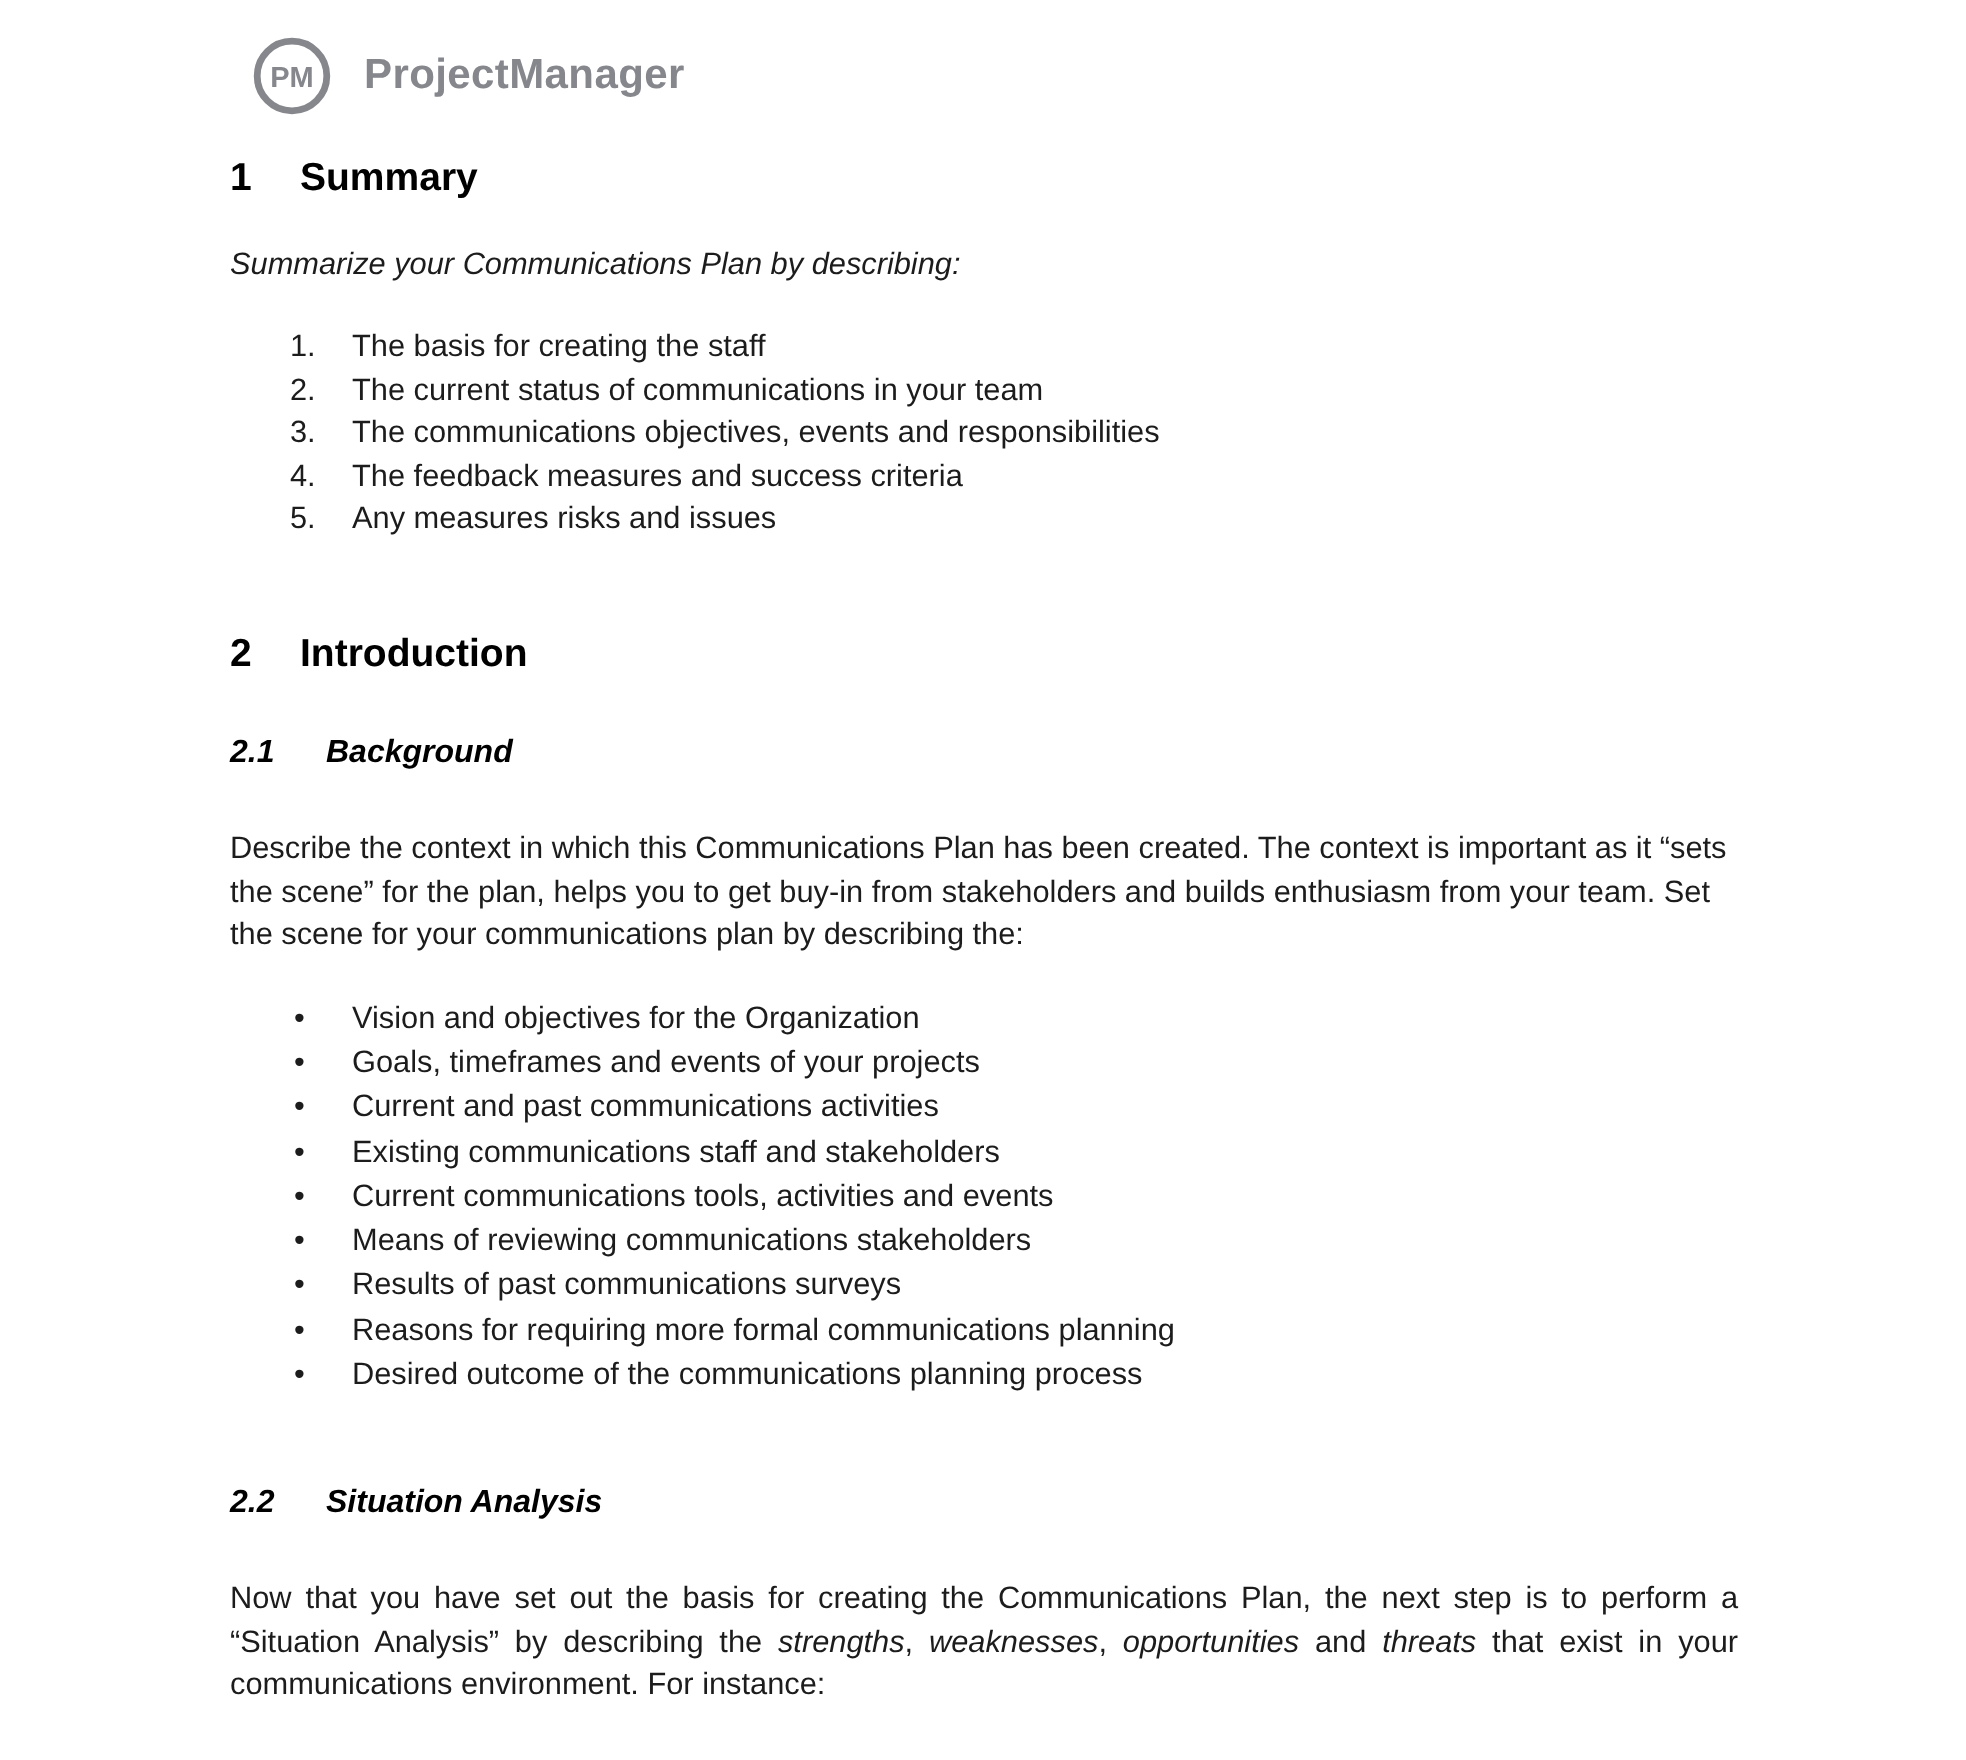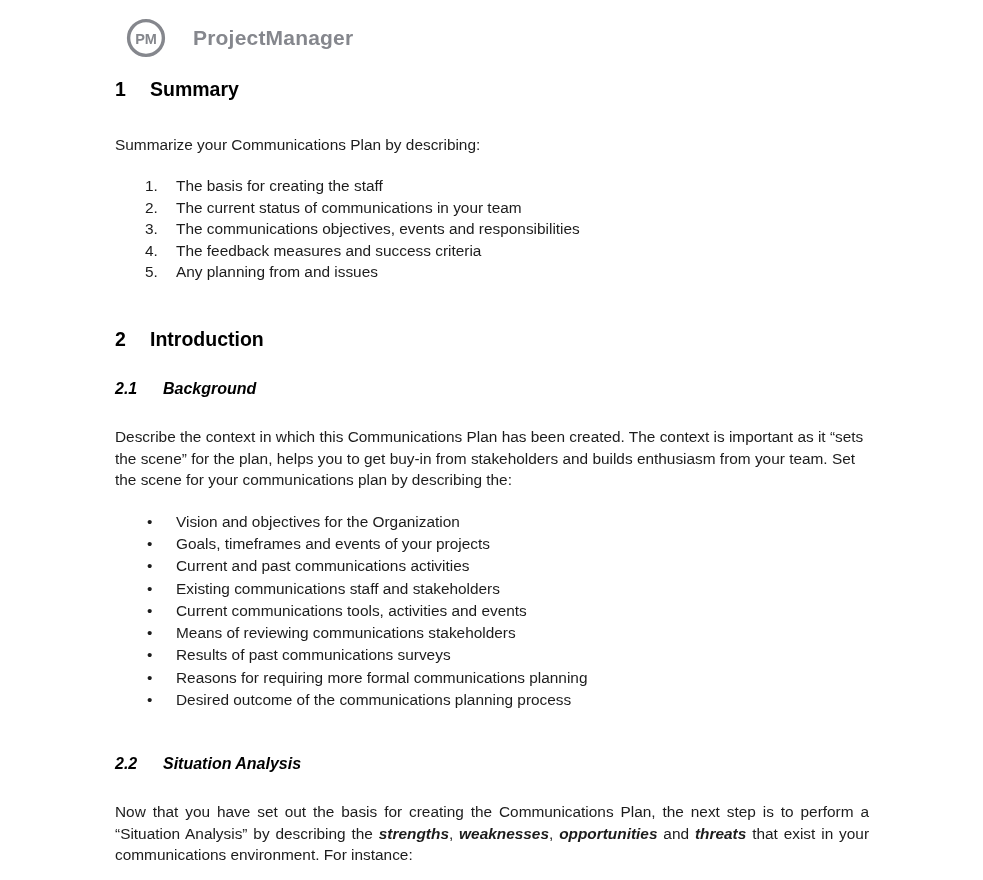--- a/index.html
+++ b/index.html
@@ -12,21 +12,20 @@
     box-sizing: border-box;
     padding: 16px 114px 0 115px;
     background: #ffffff;
     overflow: hidden;
   }
 
   
   .logo-row {
     display: flex;
     align-items: center;
-    gap: 11px;
     margin-left: 11px;
     height: 44px;
   }
   .brand-text {
     font-weight: 700;
     font-size: 21px;
     color: #85878d;
     letter-spacing: 0.2px;
     margin-left: 16px;
   }
@@ -57,23 +56,23 @@
   .h2.background { margin-top: 26px; }
   .h2.situation { margin-top: 42px; }
 
   
   .para {
     margin: 26px 0 0 0;
     font-size: 15.4px;
     line-height: 21.4px;
     color: #1c1c1c;
   }
-  .para.after-h1 { margin-top: 32px; }
+  .para.after-h1 { margin-top: 20px; font-style: italic; }
   .para.justify { text-align: justify; }
-  .para em { font-style: italic; font-weight: bold; }
+  .para em { font-style: italic; font-weight: normal; }
 
   
   .list { margin-top: 20px; }
   .list .li {
     display: flex;
     font-size: 15.4px;
     line-height: 21.4px;
     color: #1c1c1c;
   }
   .list .marker {
@@ -118,21 +117,21 @@
     <div class="li">
       <span class="marker">3.</span>
       <span class="li-text">The communications objectives, events and responsibilities</span>
     </div>
     <div class="li">
       <span class="marker">4.</span>
       <span class="li-text">The feedback measures and success criteria</span>
     </div>
     <div class="li">
       <span class="marker">5.</span>
-      <span class="li-text">Any planning from and issues</span>
+      <span class="li-text">Any measures risks and issues</span>
     </div>
   </div>
 
   <div class="h1 introduction">
     <span class="hnum">2</span>
     <span>Introduction</span>
   </div>
 
   <div class="h2 background">
     <span class="hnum">2.1</span>

